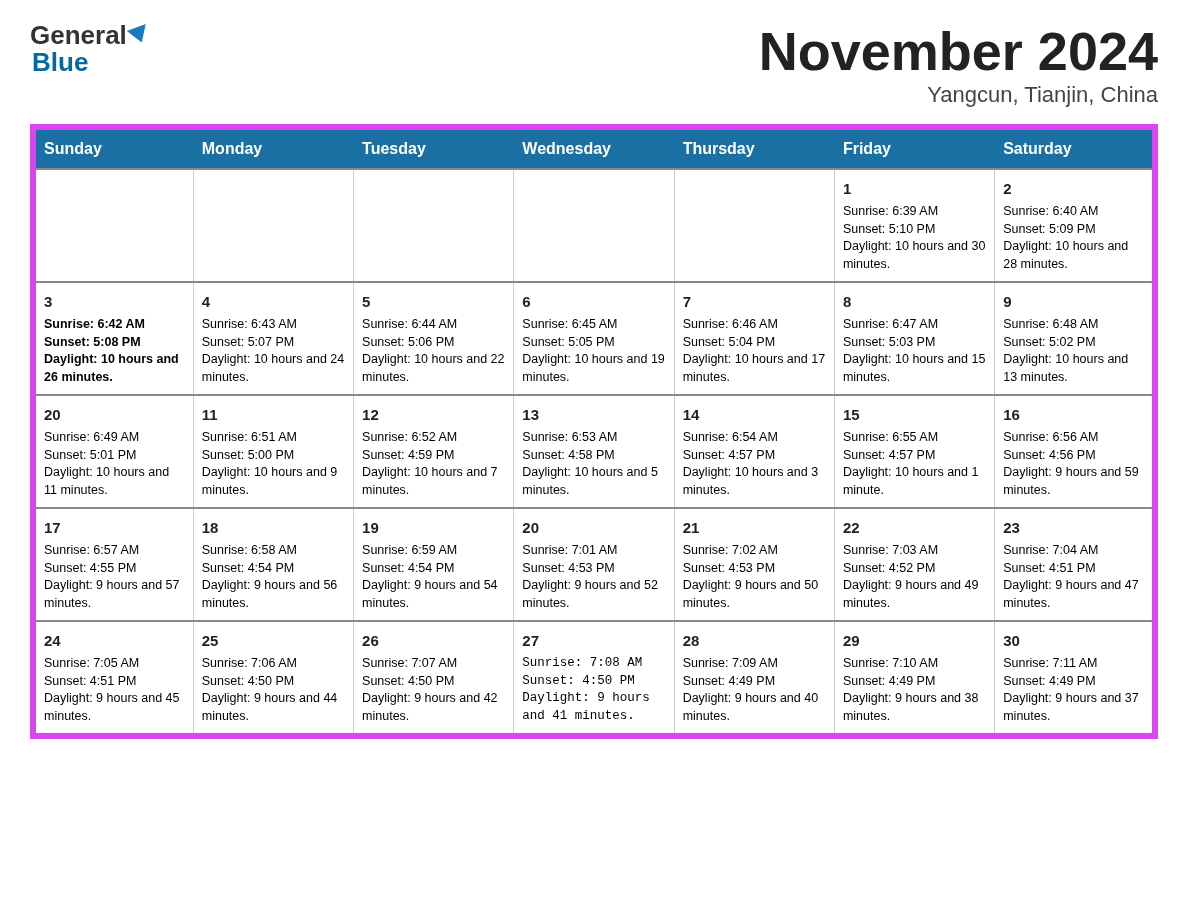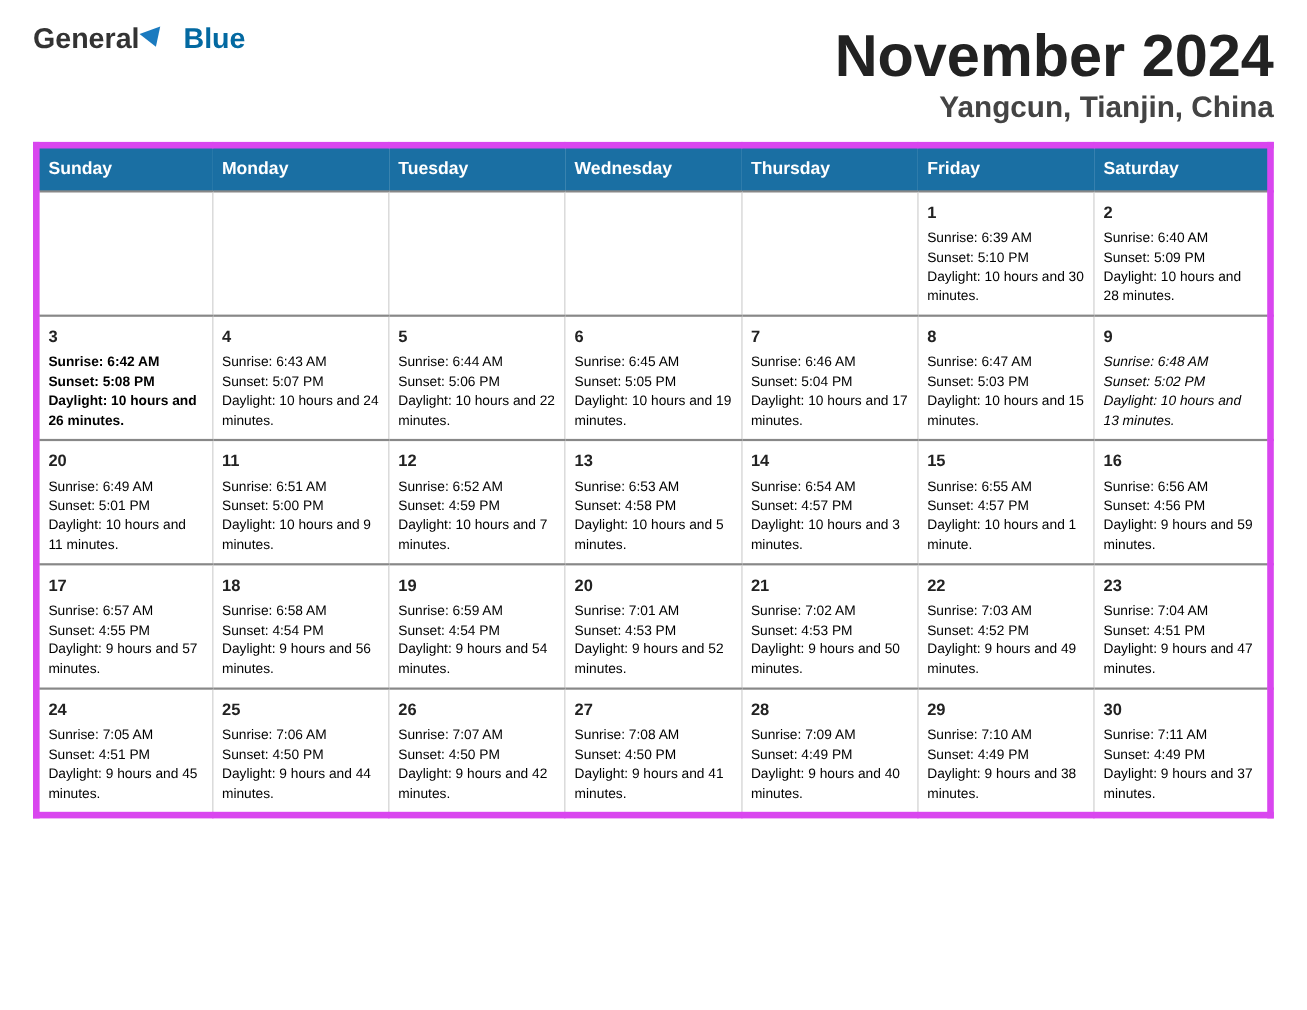--- a/index.html
+++ b/index.html
@@ -12,23 +12,22 @@
       padding: 20px 30px;
     }
     .header-area {
       display: flex;
       justify-content: space-between;
       align-items: flex-start;
       margin-bottom: 16px;
     }
     .logo-area {
       display: flex;
-      flex-direction: row;
-      align-items: flex-end;
-      gap: 16px;
+      flex-direction: column;
+      align-items: flex-start;
     }
     .logo-text {
       display: flex;
       align-items: center;
       font-size: 26px;
       font-weight: bold;
       color: #333;
     }
     .logo-triangle {
       width: 0;
@@ -50,22 +49,22 @@
     }
     .title-area {
       text-align: right;
     }
     .title-area h1 {
       font-size: 54px;
       font-weight: bold;
       color: #222;
     }
     .title-area h2 {
-      font-size: 27px;
-      font-weight: bold;
+      font-size: 22px;
+      font-weight: normal;
       color: #444;
     }
     .calendar-table {
       width: 100%;
       border-collapse: collapse;
       border: 6px solid #d946ef;
     }
     .calendar-table th {
       background-color: #1a6fa3;
       color: #fff;
@@ -183,21 +182,21 @@
 Daylight: 10 hours and 17 minutes.</div>
         </td>
         <td>
           <span class="day-number">8</span>
           <div class="day-info" style="white-space: pre-line;">Sunrise: 6:47 AM
 Sunset: 5:03 PM
 Daylight: 10 hours and 15 minutes.</div>
         </td>
         <td>
           <span class="day-number">9</span>
-          <div class="day-info" style="white-space: pre-line; font-style: italic;">Sunrise: 6:48 AM
+          <div class="day-info" style="white-space: pre-line;">Sunrise: 6:48 AM
 Sunset: 5:02 PM
 Daylight: 10 hours and 13 minutes.</div>
         </td>
       </tr>
       <tr class="week-row">
         <td>
           <span class="day-number">20</span>
           <div class="day-info" style="white-space: pre-line;">Sunrise: 6:49 AM
 Sunset: 5:01 PM
 Daylight: 10 hours and 11 minutes.</div>
@@ -297,21 +296,21 @@
 Daylight: 9 hours and 44 minutes.</div>
         </td>
         <td>
           <span class="day-number">26</span>
           <div class="day-info" style="white-space: pre-line;">Sunrise: 7:07 AM
 Sunset: 4:50 PM
 Daylight: 9 hours and 42 minutes.</div>
         </td>
         <td>
           <span class="day-number">27</span>
-          <div class="day-info" style="white-space: pre-line;">Sunrise: 7:08 AM
+          <div class="day-info" style="white-space: pre-line; font-family: Liberation Mono, monospace;">Sunrise: 7:08 AM
 Sunset: 4:50 PM
 Daylight: 9 hours and 41 minutes.</div>
         </td>
         <td>
           <span class="day-number">28</span>
           <div class="day-info" style="white-space: pre-line;">Sunrise: 7:09 AM
 Sunset: 4:49 PM
 Daylight: 9 hours and 40 minutes.</div>
         </td>
         <td>

